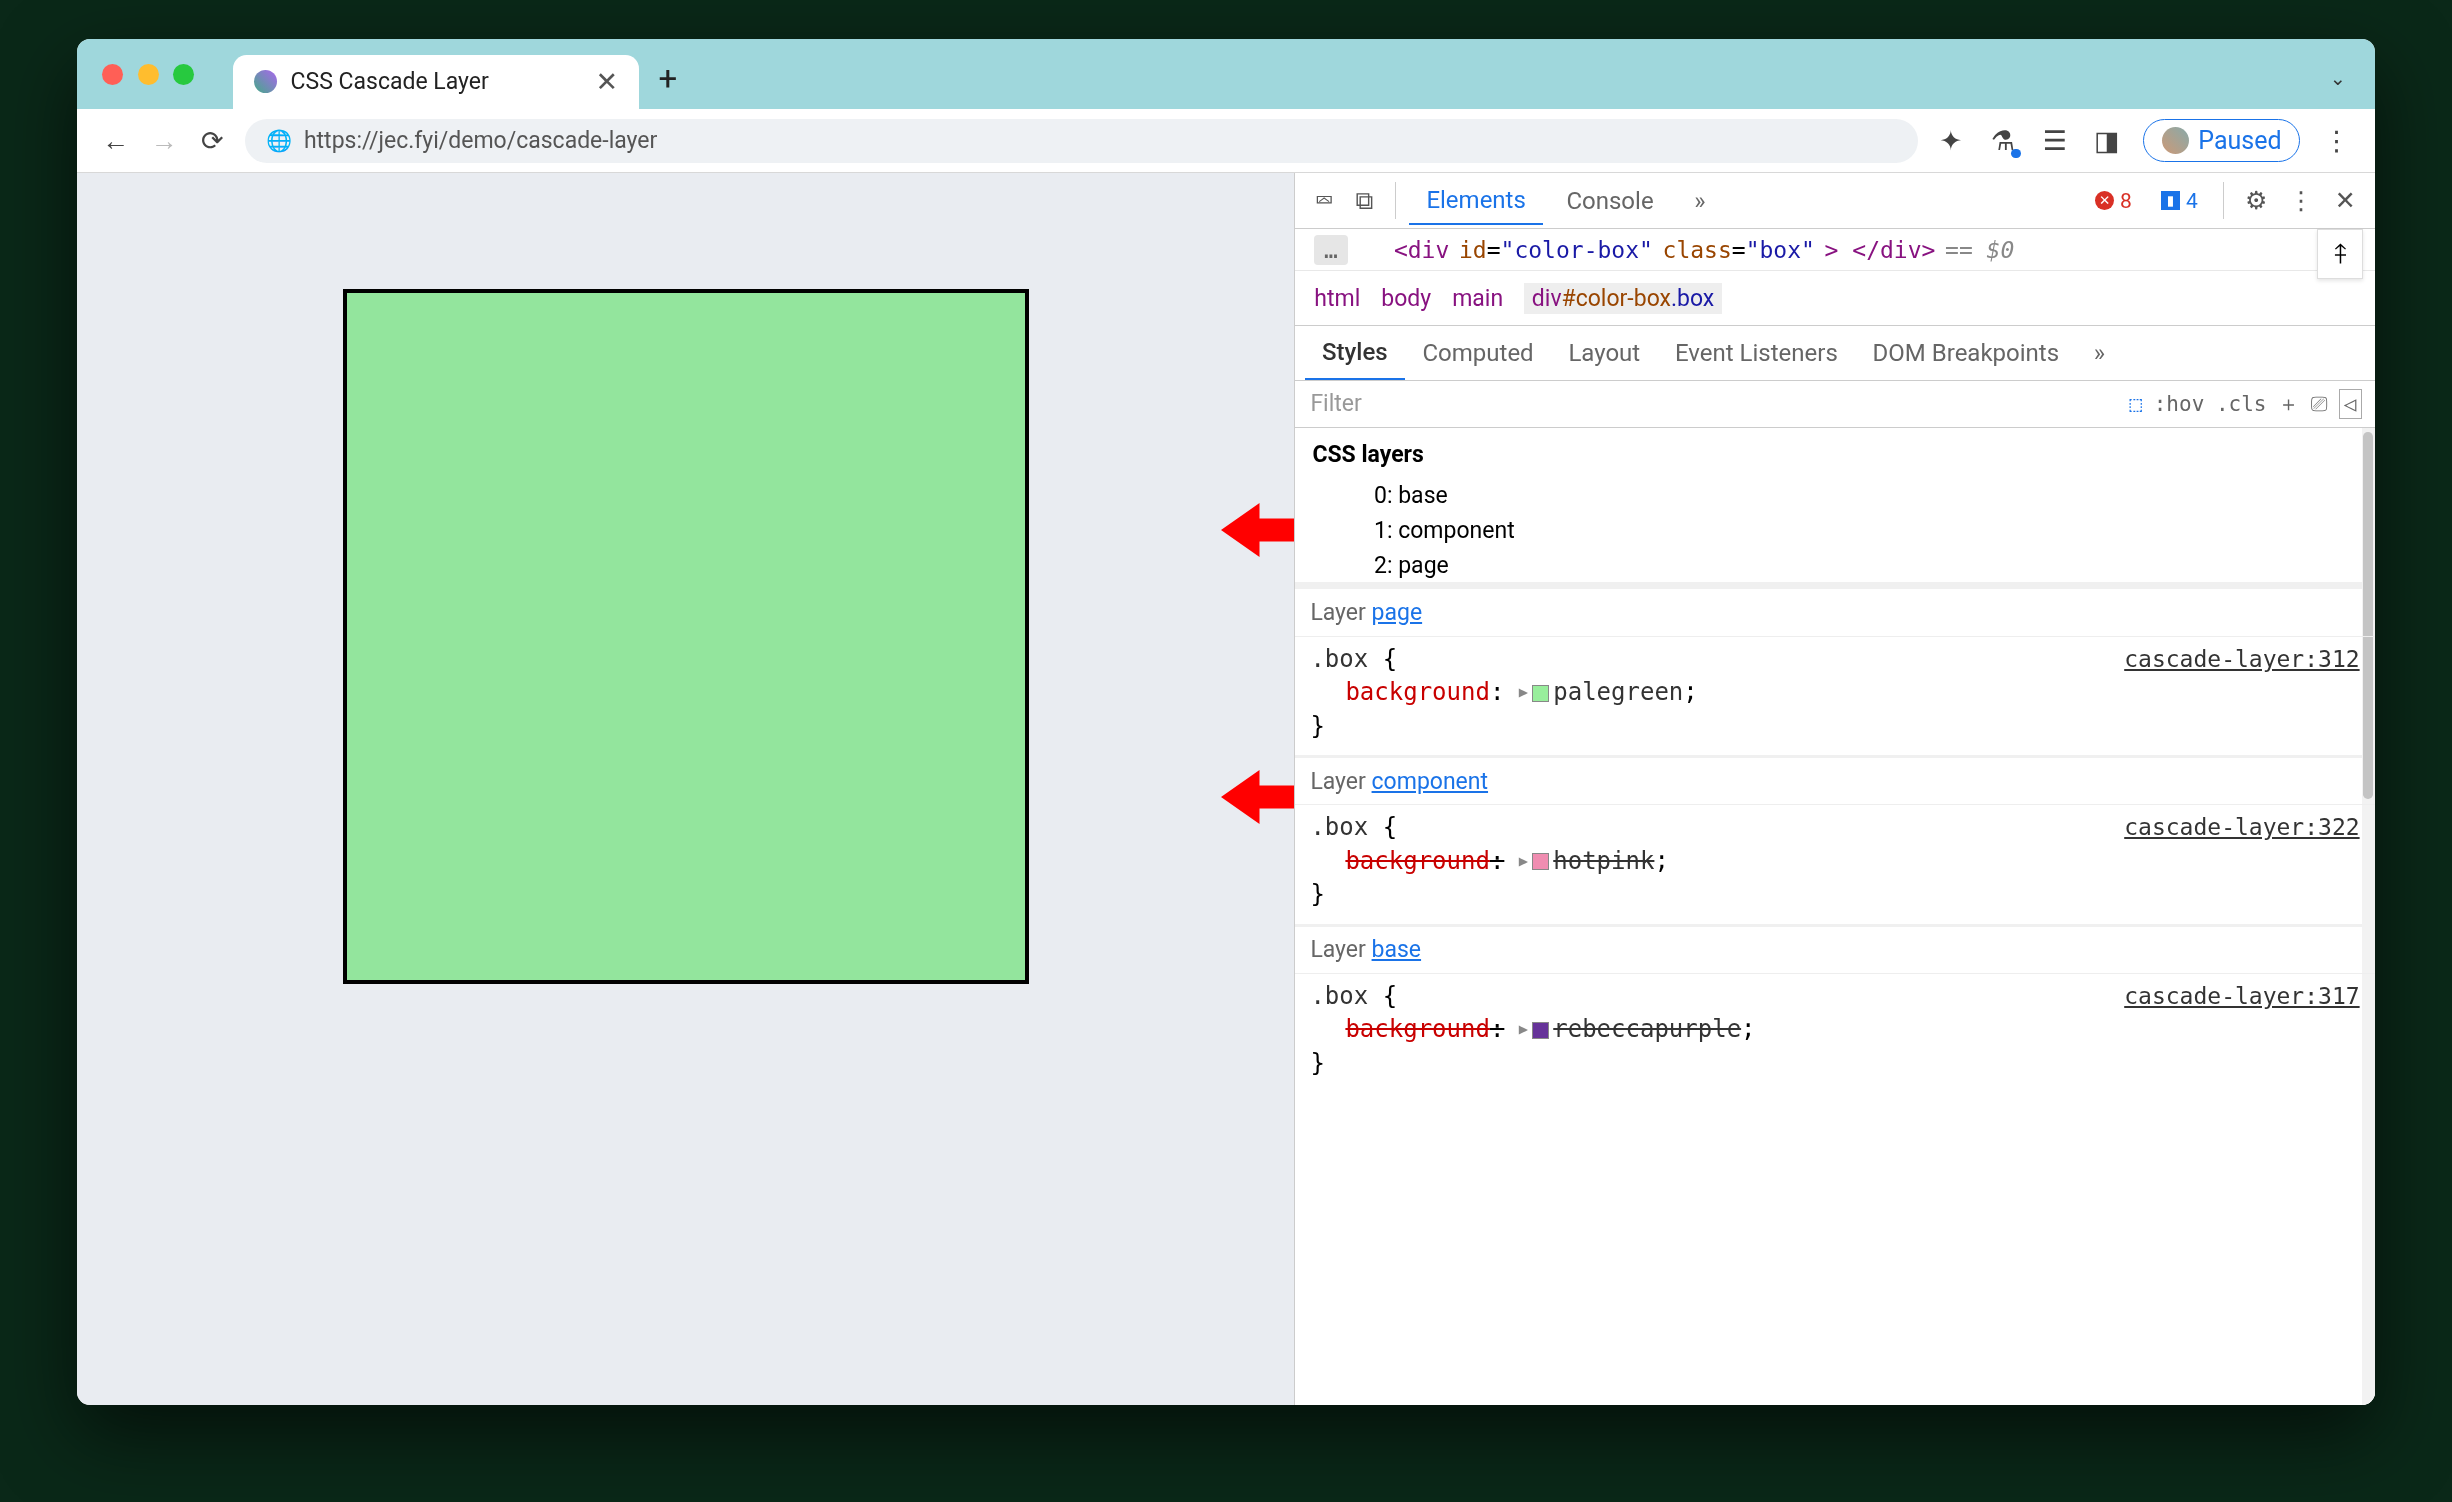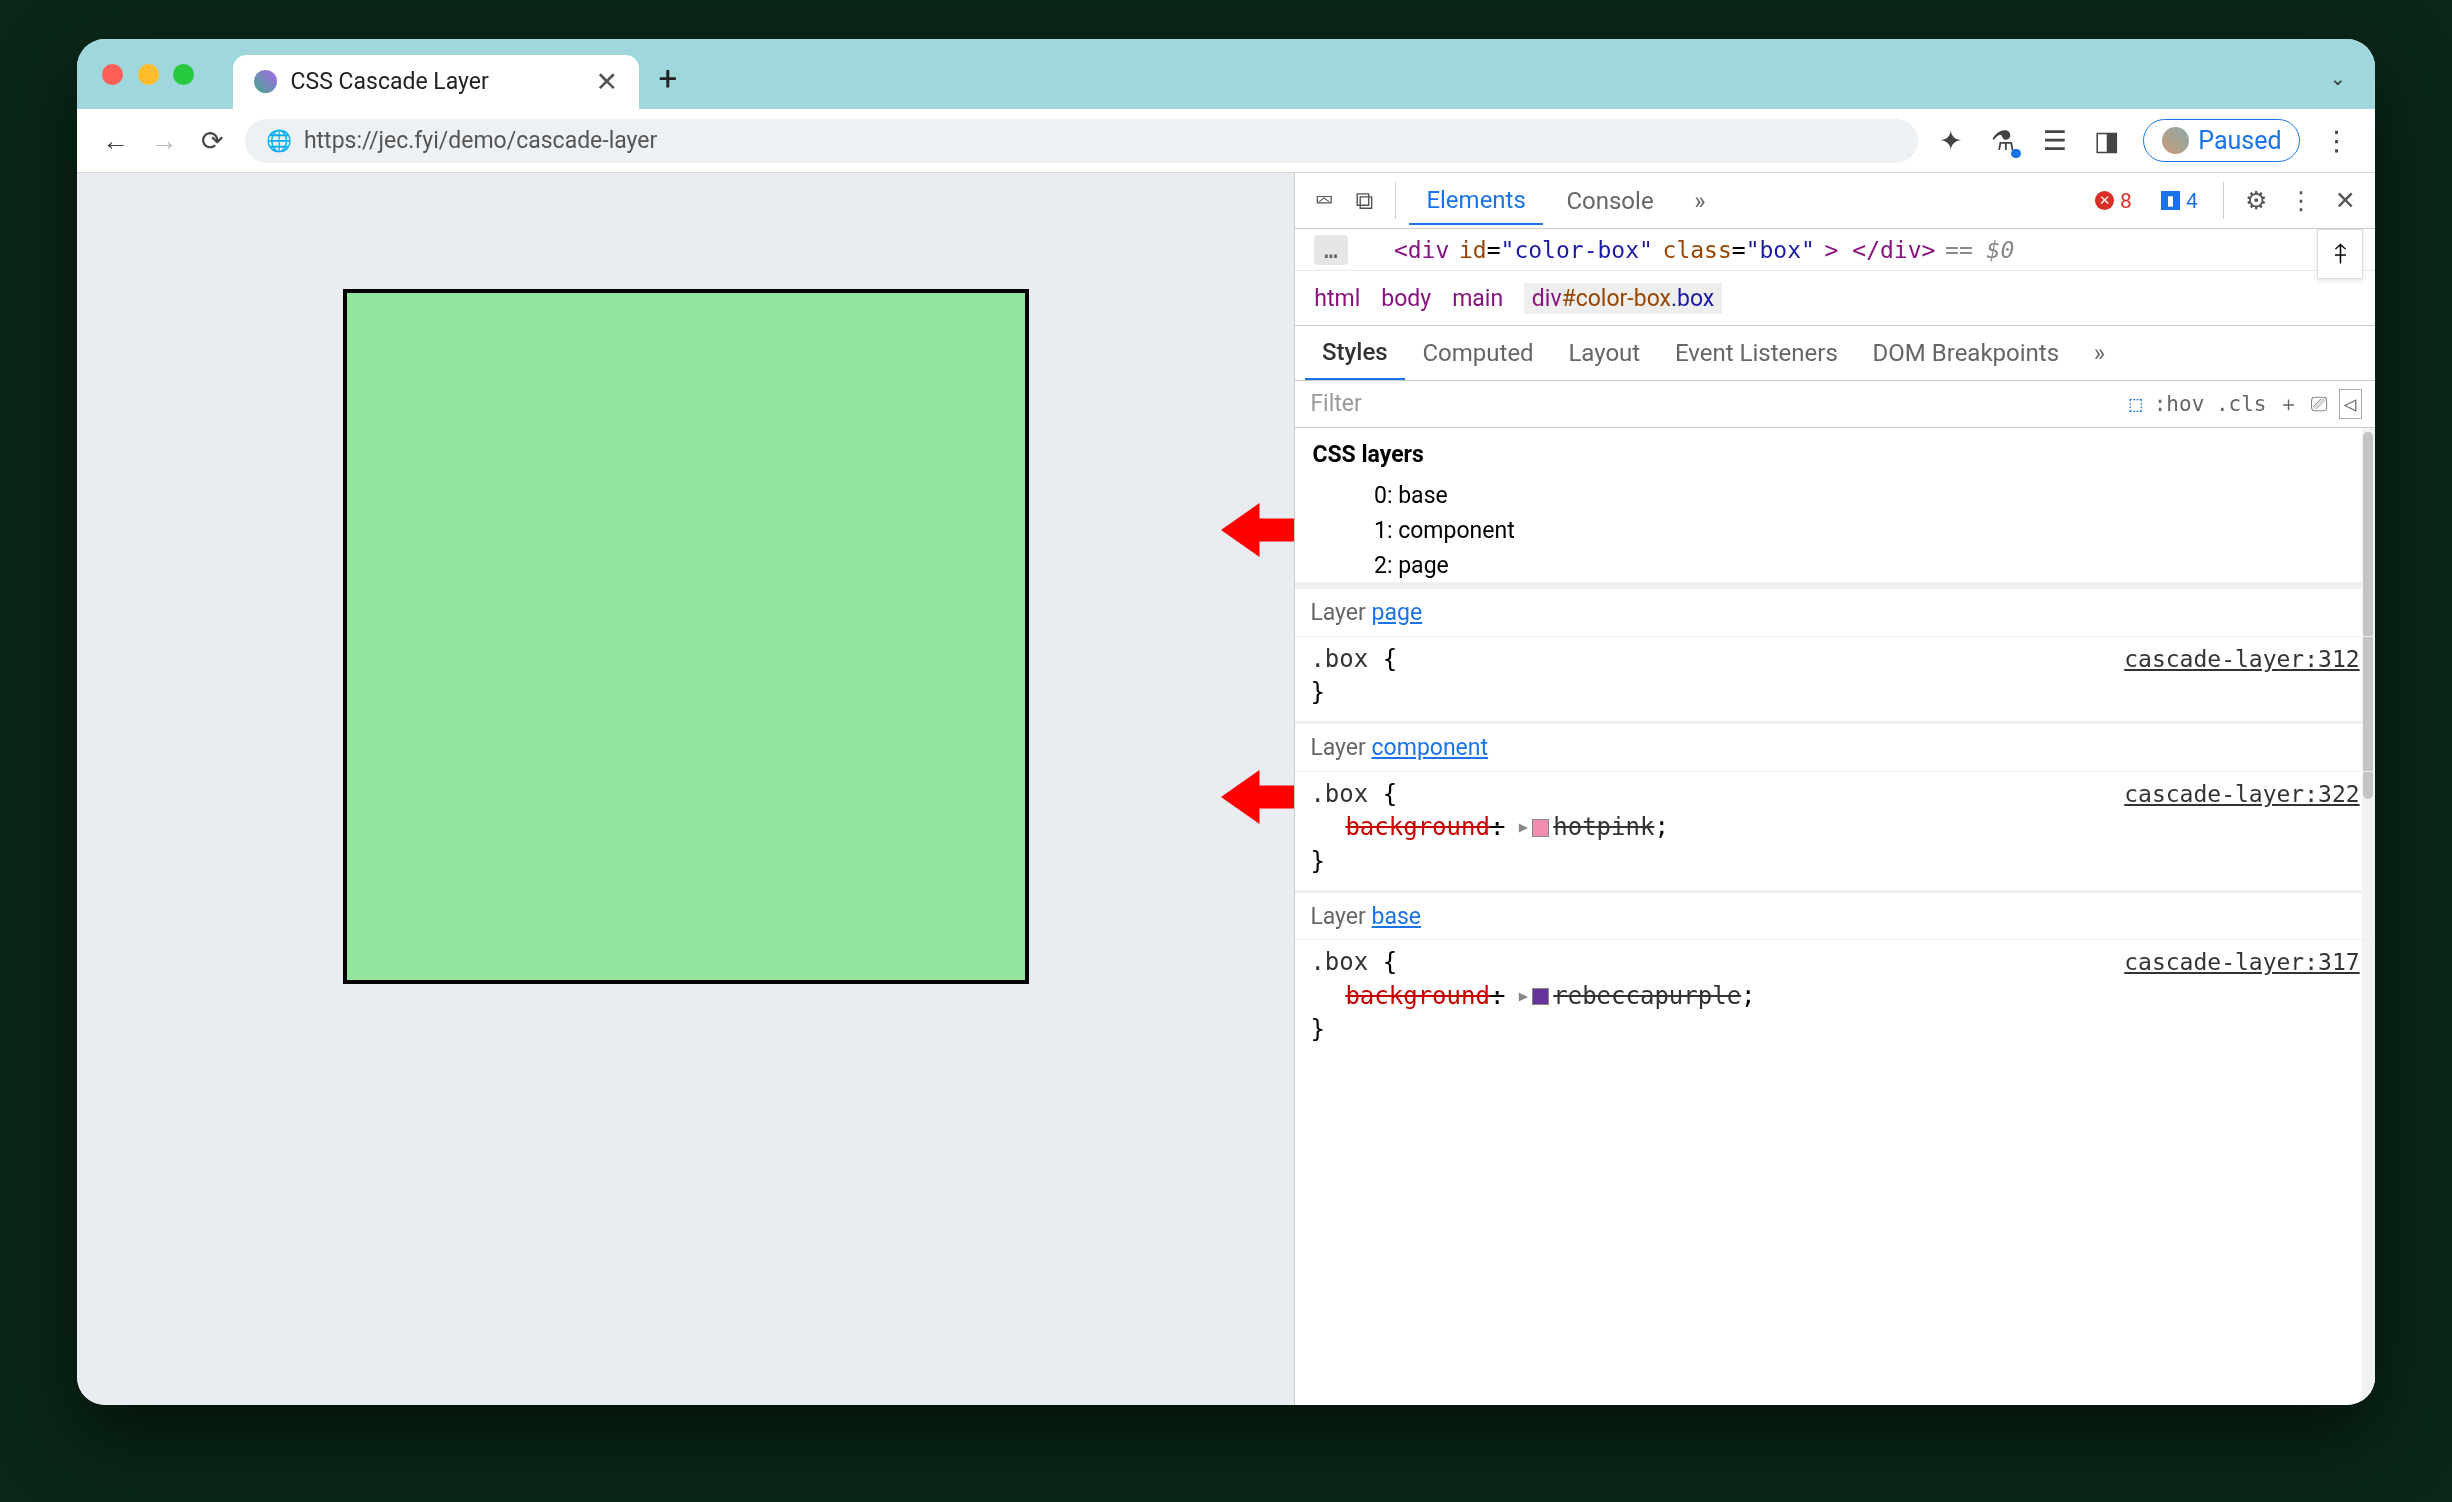--- a/index.html
+++ b/index.html
@@ -1,17 +1,17 @@
 <!DOCTYPE html>
 <html><head>
 <meta charset="utf-8">
 <style>
 * { margin:0; padding:0; box-sizing:border-box; }
 body { background:#0a2818; font-family:-apple-system,BlinkMacSystemFont,"Segoe UI",Roboto,sans-serif; width:2452px; height:1502px; padding:39px 77px 97px 77px; }
-.window { width:100%; height:100%; background:#e5e5e5; border-radius:28px; box-shadow:0 29px 77px rgba(0,0,0,.6); overflow:hidden; display:flex; flex-direction:column; position:relative; }
+.window { width:100%; height:100%; background:#e5e5e5; border-radius:13px; box-shadow:0 29px 77px rgba(0,0,0,.6); overflow:hidden; display:flex; flex-direction:column; position:relative; }
 .tab-strip { background:#9fd7dc; height:70px; display:flex; align-items:center; padding:0 19.3px; }
 .traffic { display:flex; gap:14.5px; margin-right:39px; margin-left:5.8px; }
 .dot { width:21px; height:21px; border-radius:50%; }
 .red{background:#ff5f56;}.yellow{background:#ffbd2e;}.green{background:#27c93f;}
 .tab { background:#fff; height:54px; border-radius:13.5px 13.5px 0 0; display:flex; align-items:center; padding:0 21px; min-width:406px; position:relative; margin-top:15.4px; }
 .tab .favicon{ width:23px; height:23px; background:linear-gradient(45deg,#4a8,#a6e); border-radius:50%; margin-right:13.5px; }
 .tab .title{ font-size:23px; color:#222; flex:1; }
 .tab .close{ font-size:27px; color:#555; cursor:pointer; }
 .new-tab{ font-size:33px; color:#222; margin-left:19.3px; margin-top:9.7px; cursor:pointer; }
 .tab-strip .spacer{flex:1}
@@ -199,20 +199,21 @@
         <div class="layer-title">CSS layers</div>
         <div class="tree-child">0: base</div>
         <div class="tree-child">1: component</div>
         <div class="tree-child sel-row">2: page</div>
 
         <div class="rule-section">
           <div class="rule-header"><span>Layer </span><a>page</a></div>
           <div class="rule-body">
             <span class="src-link">cascade-layer:312</span>
             <div><span class="selector">.box</span> {</div>
+            <div class="prop"><span class="propn">background</span>: <span class="tri">▶</span><span class="swatch" style="background: rgb(152, 238, 156);"></span><span class="propv">palegreen</span>;</div>
             <div>}</div>
           </div>
         </div>
 
         <div class="rule-section" style="border-top-width:3.9px">
           <div class="rule-header"><span>Layer </span><a>component</a></div>
           <div class="rule-body">
             <span class="src-link">cascade-layer:322</span>
             <div><span class="selector">.box</span> {</div>
             <div class="prop"><span class="propn struck">background</span><span class="struck">:</span> <span class="tri">▶</span><span class="swatch" style="background: rgb(240, 141, 177);"></span><span class="propv struck">hotpink</span>;</div>

